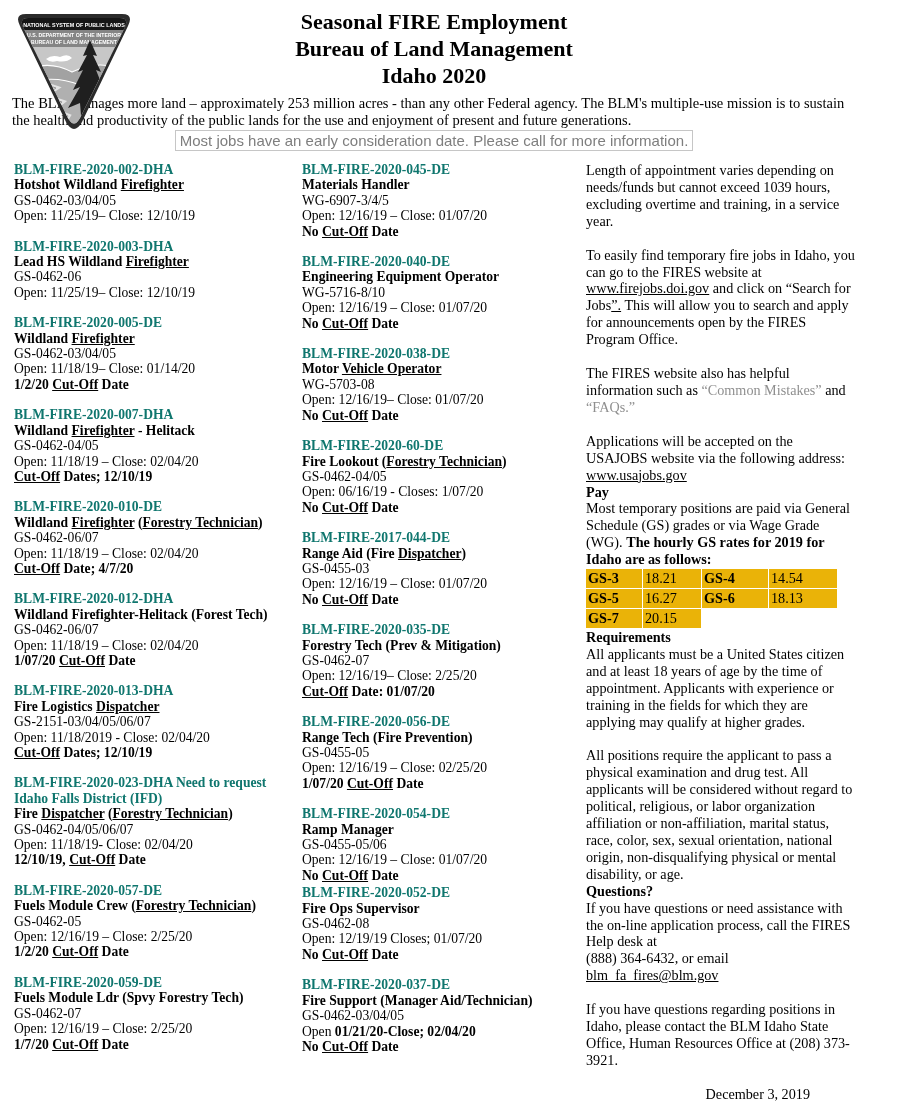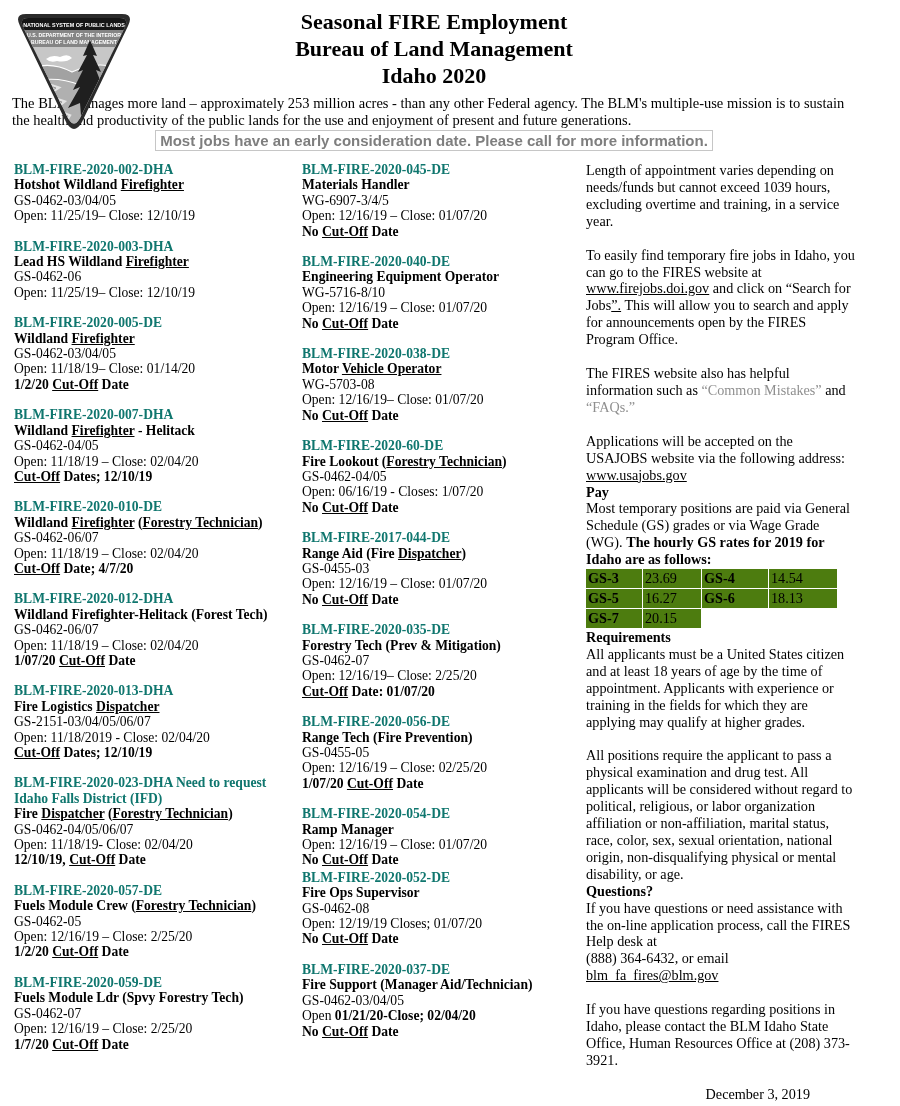--- a/index.html
+++ b/index.html
@@ -12,21 +12,21 @@
   header{position:relative;padding-top:8px;}
   .logo{position:absolute;left:10px;top:6px;z-index:3;}
   .title-block{text-align:center;}
   .title-line{font-size:22px;font-weight:bold;line-height:27px;}
   .intro{
     margin:6px 12px 2px 12px;font-size:14.5px;line-height:16.5px;
   }
   .banner-wrap{text-align:center;margin-top:1px;}
   .banner{
     display:inline-block;border:1px solid #c6c6c6;padding:0 4px;
-    font-family:"Liberation Sans", sans-serif;font-weight:bold;
+    font-family:"Liberation Sans", sans-serif;font-weight:normal;
     font-size:15px;color:#7e7e7e;line-height:19px;
   }
   
   main{display:flex;padding:11px 12px 0 14px;}
   .jobs-col{box-sizing:border-box;}
   .col-1{width:288px;padding-right:10px;}
   .col-2{width:284px;padding-right:10px;}
   .info-col{flex:1;font-size:14.2px;line-height:16.9px;}
   
   .job{margin-bottom:15px;font-size:13.6px;line-height:15.4px;}
@@ -38,21 +38,21 @@
   .blk-p{margin:0;}
   .blk-h{margin:0;font-weight:bold;}
   .gap{margin-top:17px;}
   .u{text-decoration:underline;}
   .b{font-weight:bold;}
   .g{color:#8f8f8f;}
   .gs-table{
     display:grid;grid-template-columns:56px 58px 66px 68px;gap:1px;
     margin:1px 0;width:249px;
   }
-  .gs-cell{background:#4d7c0f;height:19px;line-height:19px;padding:0 2px;font-size:14.2px;}
+  .gs-cell{background:#eab308;height:19px;line-height:19px;padding:0 2px;font-size:14.2px;}
   .gs-cell.label{font-weight:bold;}
   .gs-cell.right{text-align:left;}
   .gs-cell.empty{background:transparent;}
   .doc-date{text-align:right;padding-right:46px;}
 </style>
 </head>
 <body>
 
 <div class="page">
   <header>
@@ -208,20 +208,21 @@
         <div class="job">
           <div class="job-num">BLM-FIRE-2020-056-DE</div>
           <div class="job-title"><span>Range Tech (Fire Prevention)</span></div>
           <div class="job-grade">GS-0455-05</div>
           <div class="job-open"><span>Open: 12/16/19 – Close: 02/25/20</span></div>
           <div class="job-cutoff"><span>1/07/20 </span><span class="u">Cut-Off</span><span> Date</span></div>
         </div>
         <div class="job tight">
           <div class="job-num">BLM-FIRE-2020-054-DE</div>
           <div class="job-title"><span>Ramp Manager</span></div>
+          <div class="job-grade">GS-0455-05/06</div>
           <div class="job-open"><span>Open: 12/16/19 – Close: 01/07/20</span></div>
           <div class="job-cutoff"><span>No </span><span class="u">Cut-Off</span><span> Date</span></div>
         </div>
         <div class="job">
           <div class="job-num">BLM-FIRE-2020-052-DE</div>
           <div class="job-title"><span>Fire Ops Supervisor</span></div>
           <div class="job-grade">GS-0462-08</div>
           <div class="job-open"><span>Open: 12/19/19 Closes; 01/07/20</span></div>
           <div class="job-cutoff"><span>No </span><span class="u">Cut-Off</span><span> Date</span></div>
         </div>
@@ -235,21 +236,21 @@
       </section>
     <aside class="info-col">
         <div class="blk-p"><span>Length of appointment varies depending on needs/funds but cannot exceed 1039 hours, excluding overtime and training, in a service year.</span></div>
         <div class="blk-p gap"><span>To easily find temporary fire jobs in Idaho, you can go to the FIRES website at </span><span class="u">www.firejobs.doi.gov</span><span>  and click on “Search for Jobs</span><span class="u">”.</span><span> This will allow you to search and apply for announcements open by the FIRES Program Office.</span></div>
         <div class="blk-p gap"><span>The FIRES website also has helpful information such as </span><span class="g">“Common Mistakes”</span><span> and </span><span class="g">“FAQs.”</span></div>
         <div class="blk-p gap"><span>Applications will be accepted on the USAJOBS website via the following address:</span><br><span class="u">www.usajobs.gov</span></div>
         <div class="blk-h">Pay</div>
         <div class="blk-p"><span>Most temporary positions are paid via General Schedule (GS) grades or via Wage Grade (WG). </span><span class="b">The hourly GS rates for 2019 for Idaho are as follows:</span></div>
         <div class="gs-table">
           <div class="gs-cell label">GS-3</div>
-          <div class="gs-cell val">23.69</div>
+          <div class="gs-cell val">18.21</div>
           <div class="gs-cell label">GS-4</div>
           <div class="gs-cell val right">14.54</div>
           <div class="gs-cell label">GS-5</div>
           <div class="gs-cell val">16.27</div>
           <div class="gs-cell label">GS-6</div>
           <div class="gs-cell val right">18.13</div>
           <div class="gs-cell label">GS-7</div>
           <div class="gs-cell val">20.15</div>
           <div class="gs-cell label empty"></div>
           <div class="gs-cell val right empty"></div>

